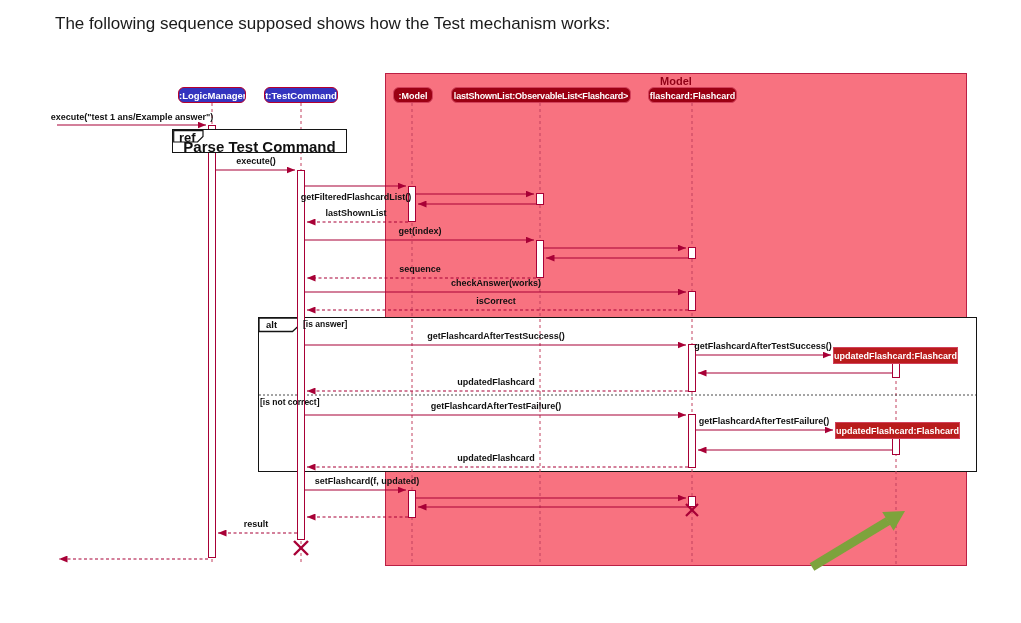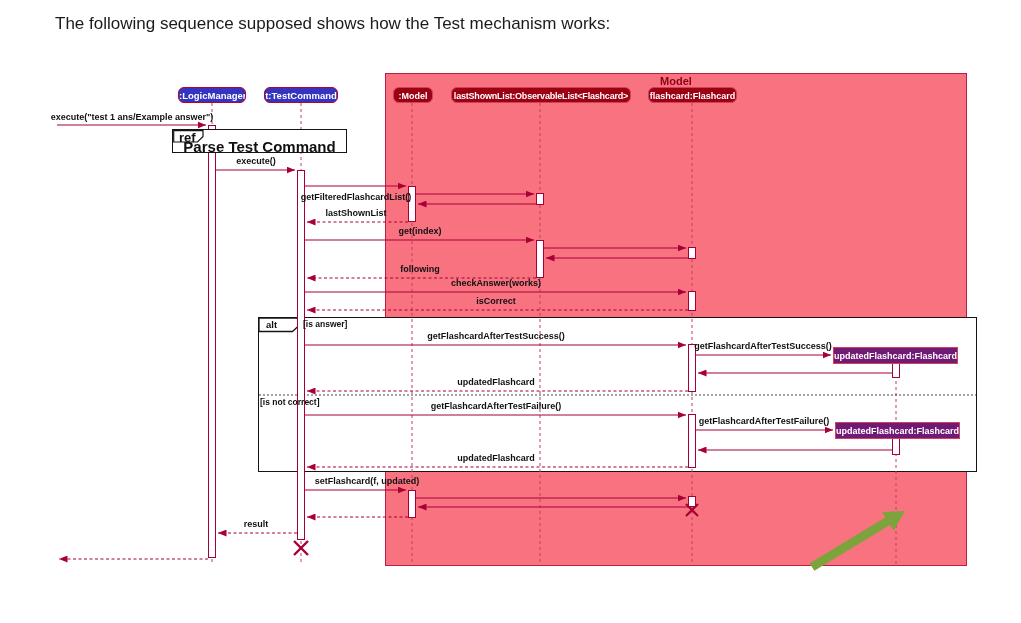--- a/index.html
+++ b/index.html
@@ -13,21 +13,21 @@
                font-weight:bold;font-size:11px;}
   .frame.logic .frame-title{color:#ffffff;}
   .frame.model .frame-title{color:#8f0016;}
   .pbox{position:absolute;height:16px;line-height:16px;text-align:center;font-weight:bold;
         color:#fff;z-index:2;box-sizing:border-box;white-space:nowrap;overflow:hidden;border-radius:6px;}
   .pbox.blue{background:#3434bf;border:1.5px solid #b7002d;font-size:9.5px;}
   .pbox.darkred{background:#9b0013;border:1.5px solid #d2415b;font-size:9px;}
   .altbox{position:absolute;left:258px;top:317px;width:719px;height:155px;background:#fff;
           border:1.6px solid #141414;box-sizing:border-box;z-index:2;}
   .obox{position:absolute;height:17px;line-height:17px;text-align:center;font-weight:bold;
-        color:#fff;background:#701a75;border:1.5px solid #d2415b;font-size:9px;
+        color:#fff;background:#b91c1c;border:1.5px solid #d2415b;font-size:9px;
         box-sizing:border-box;z-index:4;white-space:nowrap;}
   .act{position:absolute;width:8px;background:#fff;border:1px solid #a80036;
        box-sizing:border-box;z-index:4;}
   svg.overlay{position:absolute;left:0;top:0;z-index:3;}
   .mlabel{position:absolute;transform:translateX(-50%);font-size:9px;font-weight:bold;
           color:#101010;white-space:nowrap;z-index:5;}
   .glabel{position:absolute;font-size:8.5px;font-weight:bold;color:#101010;
           white-space:nowrap;z-index:5;}
   .refbox{position:absolute;left:172px;top:129px;width:175px;height:24px;background:#fff;
           border:1.4px solid #141414;box-sizing:border-box;z-index:5;}
@@ -151,21 +151,21 @@
     </svg>
     <div class="reftab-text">ref</div>
     <div class="reflabel">Parse Test Command</div>
   </div>
 
   <div class="mlabel" style="left:132px;top:112px;">execute("test 1 ans/Example answer")</div>
   <div class="mlabel" style="left:256px;top:156px;">execute()</div>
   <div class="mlabel" style="left:356px;top:172px;margin-top:20px;">getFilteredFlashcardList()</div>
   <div class="mlabel" style="left:356px;top:208px;">lastShownList</div>
   <div class="mlabel" style="left:420px;top:226px;">get(index)</div>
-  <div class="mlabel" style="left:420px;top:264px;">following</div>
+  <div class="mlabel" style="left:420px;top:264px;">sequence</div>
   <div class="mlabel" style="left:496px;top:278px;">checkAnswer(works)</div>
   <div class="mlabel" style="left:496px;top:296px;">isCorrect</div>
   <div class="mlabel" style="left:496px;top:331px;">getFlashcardAfterTestSuccess()</div>
   <div class="mlabel" style="left:763px;top:341px;">getFlashcardAfterTestSuccess()</div>
   <div class="mlabel" style="left:496px;top:377px;">updatedFlashcard</div>
   <div class="mlabel" style="left:496px;top:401px;">getFlashcardAfterTestFailure()</div>
   <div class="mlabel" style="left:764px;top:416px;">getFlashcardAfterTestFailure()</div>
   <div class="mlabel" style="left:496px;top:453px;">updatedFlashcard</div>
   <div class="mlabel" style="left:356px;top:476px;padding-left:22px;">setFlashcard(f, updated)</div>
   <div class="mlabel" style="left:256px;top:519px;">result</div>

